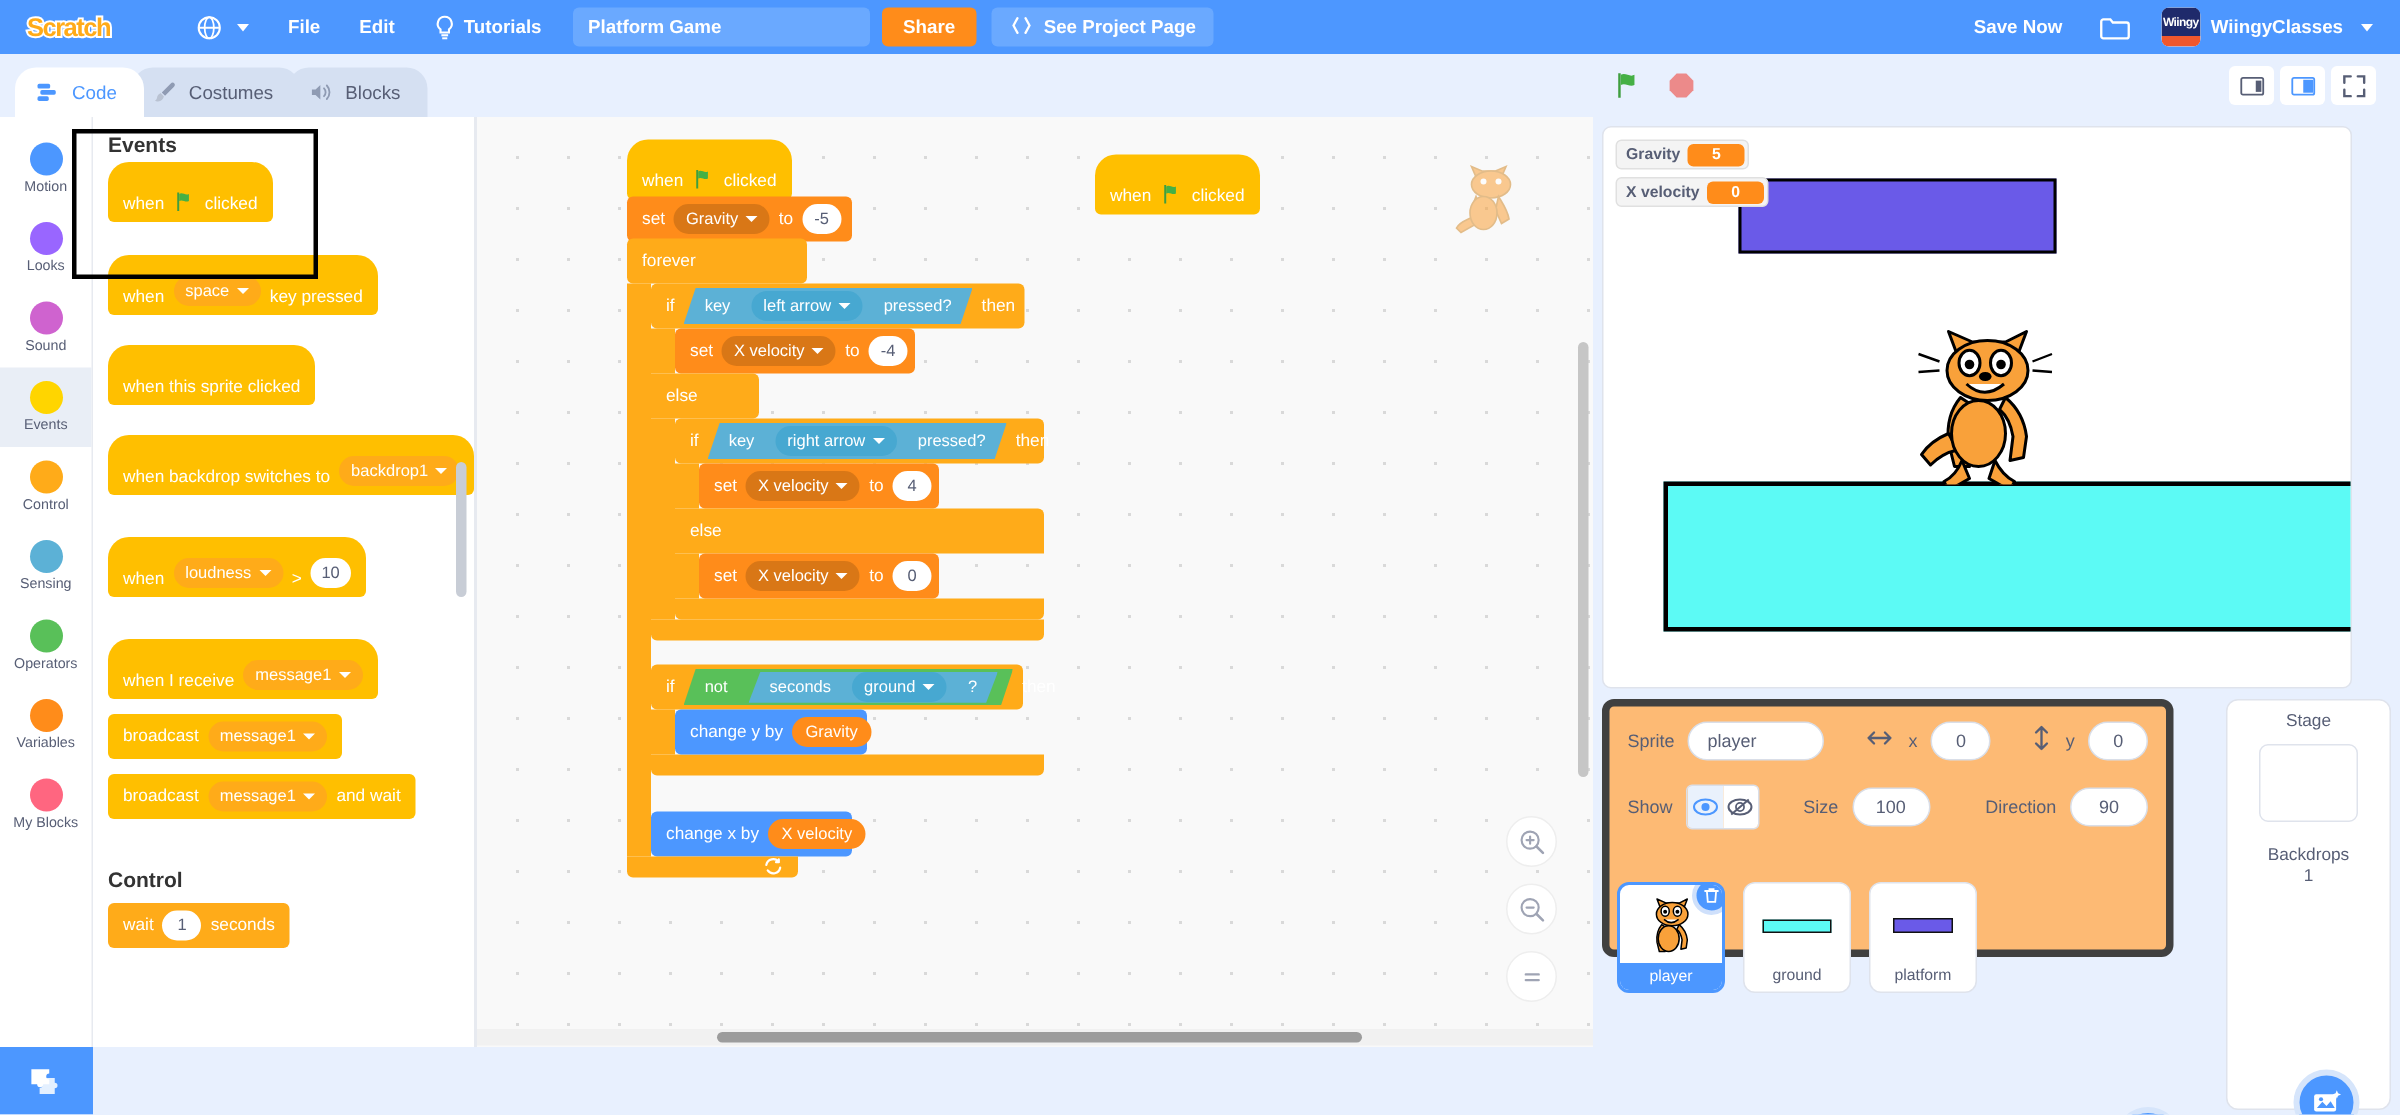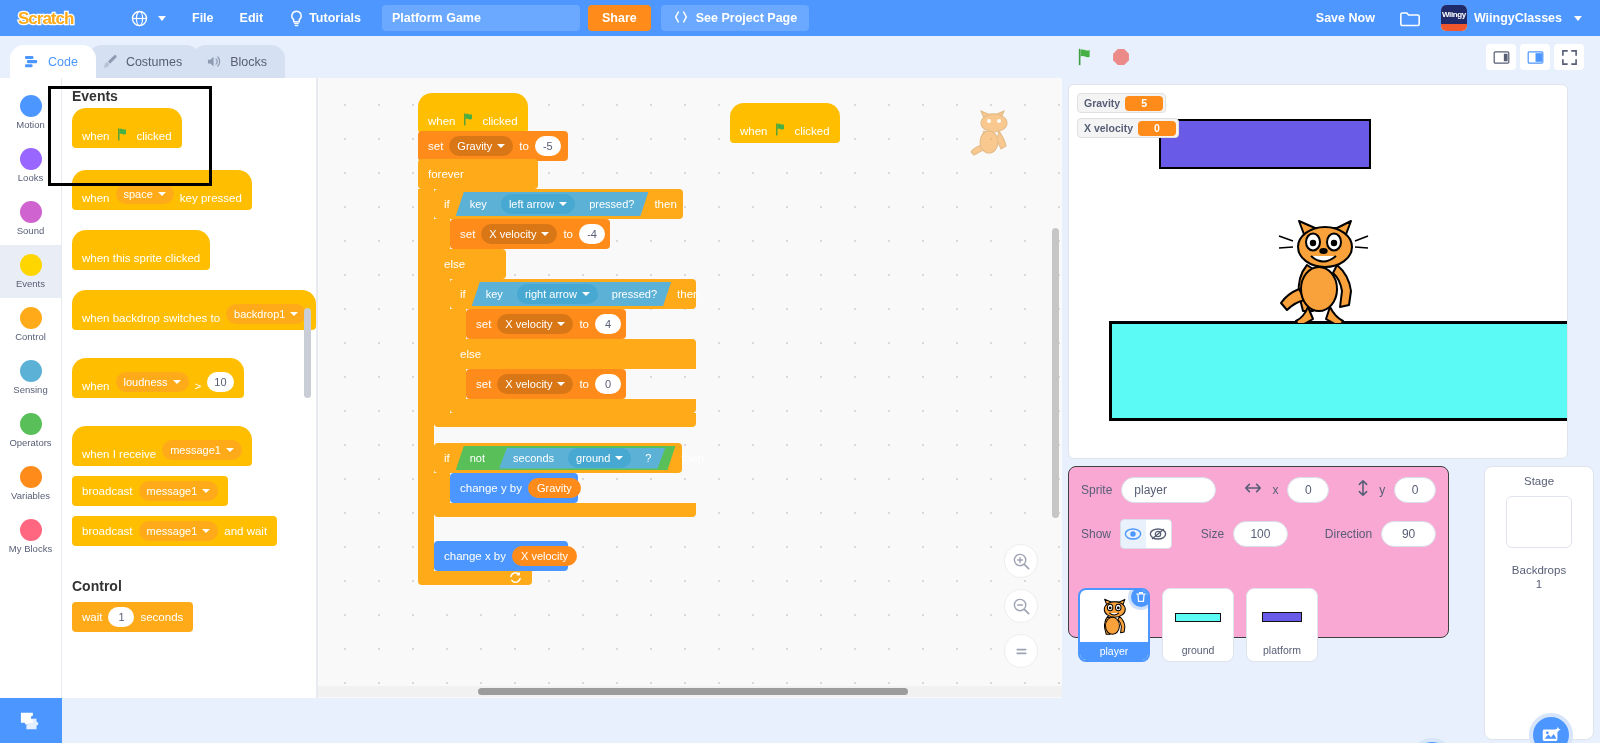--- a/index.html
+++ b/index.html
@@ -204,22 +204,22 @@
   }
   .monitor .mn{font-size:10.5px;color:#575e75;font-weight:bold}
   .monitor .mv{background:#ff8c1a;color:#fff;font-size:10.5px;font-weight:bold;
     border-radius:4px;min-width:38px;height:15px;display:flex;align-items:center;justify-content:center;padding:0 5px}
   .sp-platform{position:absolute;left:90px;top:34px;width:212px;height:50px;background:#6a5ae8;border:2px solid #000;}
   .sp-ground{position:absolute;left:40px;top:236px;width:500px;height:100px;background:#5cfaf5;border:3px solid #000;}
   .sp-cat{position:absolute;left:206px;top:130px;width:96px;height:108px;}
 
   
   .sprite-panel{
-    position:absolute;left:6px;top:388px;width:381px;height:172px;background:#f9a8d4;
-    border-radius:8px;border:1px solid #404040;padding:10px 12px;
+    position:absolute;left:6px;top:388px;width:381px;height:172px;background:#fdba74;
+    border-radius:8px;border:5px solid #404040;padding:10px 12px;
   }
   .sp-row{display:flex;align-items:center;gap:9px;margin-bottom:10px;}
   .sp-lab{font-size:12px;color:#575e75;}
   .sp-field{
     background:#fff;border:1px solid #d9dee8;border-radius:14px;height:26px;
     display:flex;align-items:center;justify-content:center;font-size:12px;color:#575e75;
   }
   .sp-field.name{width:128px;justify-content:flex-start;padding-left:12px;}
   .sp-field.num{width:58px;}
   .sp-field.sizen{width:70px;}

